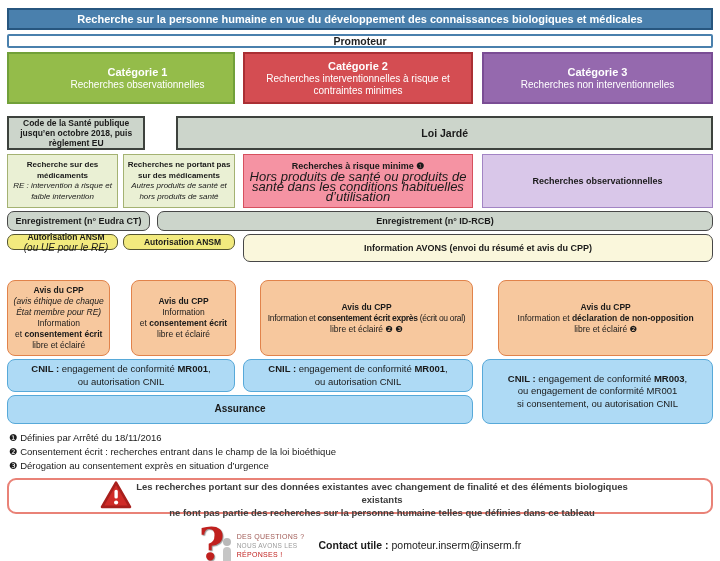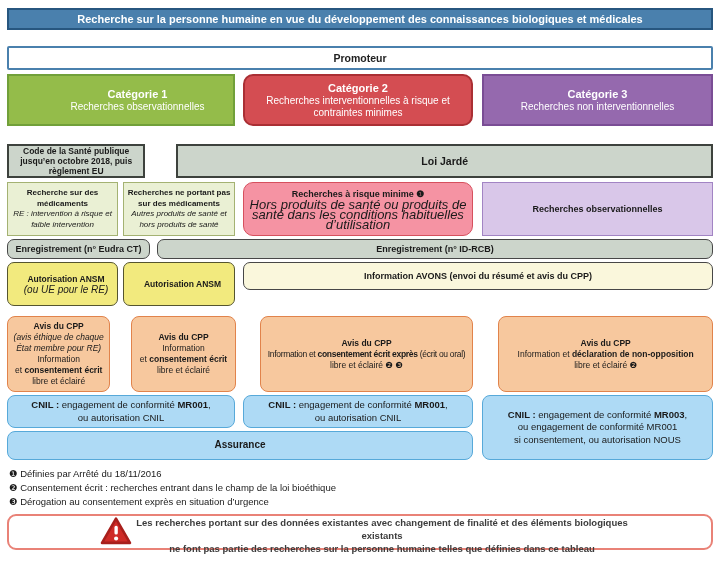--- a/index.html
+++ b/index.html
@@ -3,62 +3,62 @@
 <meta charset="utf-8">
 <style>
   html,body{margin:0;padding:0;background:#ffffff;width:720px;height:561px;overflow:hidden;}
   body{font-family:"Liberation Sans",sans-serif;color:#1a1a1a;}
   .page{width:720px;height:561px;box-sizing:border-box;padding:8px 7px 0 7px;}
   .box{box-sizing:border-box;display:flex;flex-direction:column;align-items:center;justify-content:center;text-align:center;line-height:11px;}
   .row{display:flex;}
   .b{font-weight:bold;}
   .i{font-style:italic;}
   
-  .w-a{width:111px;}.w-b{width:112px;}.w-c{width:230px;border-radius:10px;}.w-d{width:231px;}
+  .w-a{width:111px;}.w-b{width:112px;}.w-c{width:230px;}.w-d{width:231px;}
   .w-ab{width:228px;}.w-cd{width:470px;}.w-abc{width:466px;}
   .w-code{width:143px;}.w-jarde{width:556px;}
   .g5{margin-left:5px;}.g7{margin-left:7px;}.g8{margin-left:8px;}.g9{margin-left:9px;}
 
   .hdr{height:22px;background:#4a80ad;border:2px solid #27567f;color:#fff;font-weight:bold;font-size:11px;}
-  .promoteur{height:24px;margin-top:16px;background:#fff;border:2px solid #4a80ad;border-radius:2px;font-weight:bold;font-size:10.5px;color:#222;}
+  .promoteur{height:14px;margin-top:4px;background:#fff;border:2px solid #4a80ad;border-radius:2px;font-weight:bold;font-size:10.5px;color:#222;}
 
   .cats{margin-top:4px;}
   .cat{height:52px;color:#fff;padding:2px 6px;}
   .cat-title{font-weight:bold;font-size:11px;line-height:14px;}
   .cat-sub{font-size:10px;line-height:12.5px;}
   .cat1{background:#94bc4a;border:2px solid #71a039;padding-left:39px;}
   .cat2{background:#d44d52;border:2px solid #aa2f34;}
   .cat3{background:#9569ae;border:2px solid #7a4d95;justify-content:center;}
 
-  .lawrow{margin-top:18px;gap:24px;}
+  .lawrow{margin-top:12px;gap:24px;}
   .graybox{background:#ccd5cb;border:2px solid #3d423d;}
   .code{height:34px;font-weight:bold;font-size:8.5px;line-height:10px;padding:1px 3px;}
   .jarde{height:34px;font-weight:bold;font-size:10.5px;}
 
   .types{margin-top:4px;}
   .type{height:54px;padding:2px 3px;}
   .type .t{font-weight:bold;font-size:8px;line-height:10.5px;}
   .type .s{font-style:italic;font-size:8px;line-height:10.5px;}
   .type-c .t{font-size:9px;line-height:12px;}
   .type-c .s{font-size:13px;line-height:10px;}
   .lgreen{background:#eaf0d4;border:1.5px solid #a4b272;}
   .pink{background:#f593a3;border:1.5px solid #d6505e;}
   .lpurple{background:#d9c7e9;border:1.5px solid #a284c4;}
   .obs{font-weight:bold;font-size:9px;}
 
   .enreg{margin-top:3px;}
   .pill{height:20px;background:#ccd5cb;border:1.5px solid #474747;border-radius:7px;font-weight:bold;font-size:9px;}
 
   .ansm{margin-top:3px;}
-  .yellow{height:44px;background:#f2ea7e;border:1.5px solid #55552f;border-radius:7px;padding-left:7px;}
+  .yellow{height:16px;background:#f2ea7e;border:1.5px solid #55552f;border-radius:7px;padding-left:7px;}
   .yellow .t{font-weight:bold;font-size:8.5px;line-height:11px;}
   .yellow .s{font-style:italic;font-size:10px;line-height:10px;}
   .cream{height:28px;background:#faf7dc;border:1.5px solid #474747;border-radius:7px;font-weight:bold;font-size:9px;}
 
-  .cpprow{margin-top:10px;gap:16px;}
+  .cpprow{margin-top:18px;gap:16px;}
   .cpp{height:76px;background:#f7c89e;border:1.5px solid #e1834b;border-radius:8px;font-size:8.5px;line-height:11px;padding:2px;}
   .cpp .nw{white-space:nowrap;letter-spacing:-0.3px;}
 
   .cnilrow{margin-top:3px;align-items:flex-start;}
   .blue{background:#aedaf5;border:1.5px solid #57a9d9;border-radius:8px;font-size:9.5px;line-height:12.5px;}
   .cnil{height:33px;}
   .cnil3{height:65px;}
   .assurance{height:29px;margin-top:3px;font-weight:bold;font-size:10px;}
 
   .foot{margin-top:7px;padding-left:2px;}
@@ -180,21 +180,21 @@
         <div class="box blue cnil w-c g8">
           <div><span class="b">CNIL :</span><span> engagement de conformité </span><span class="b">MR001</span><span>,</span></div>
           <div>ou autorisation CNIL</div>
         </div>
       </div>
       <div class="box blue assurance w-abc">Assurance</div>
     </div>
     <div class="box blue cnil3 w-d g9">
       <div><span class="b">CNIL :</span><span> engagement de conformité </span><span class="b">MR003</span><span>,</span></div>
       <div>ou engagement de conformité MR001</div>
-      <div>si consentement, ou autorisation NOUS</div>
+      <div>si consentement, ou autorisation CNIL</div>
     </div>
   </div>
 
   <div class="foot">
     <div>❶ Définies par Arrêté du 18/11/2016</div>
     <div>❷ Consentement écrit : recherches entrant dans le champ de la loi bioéthique</div>
     <div>❸ Dérogation au consentement exprès en situation d’urgence</div>
   </div>
 
   <div class="warn">

